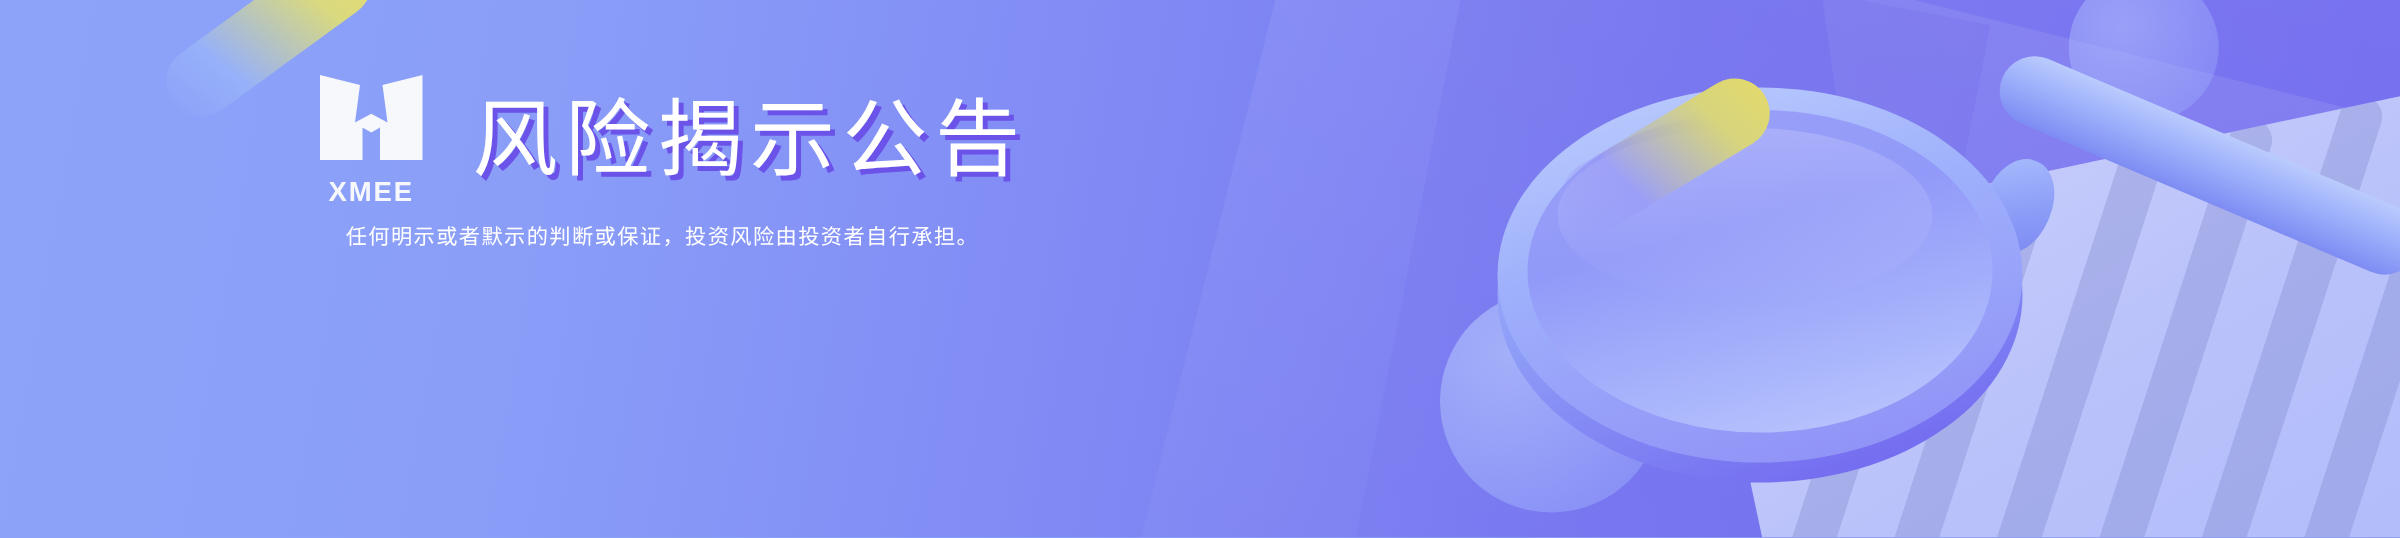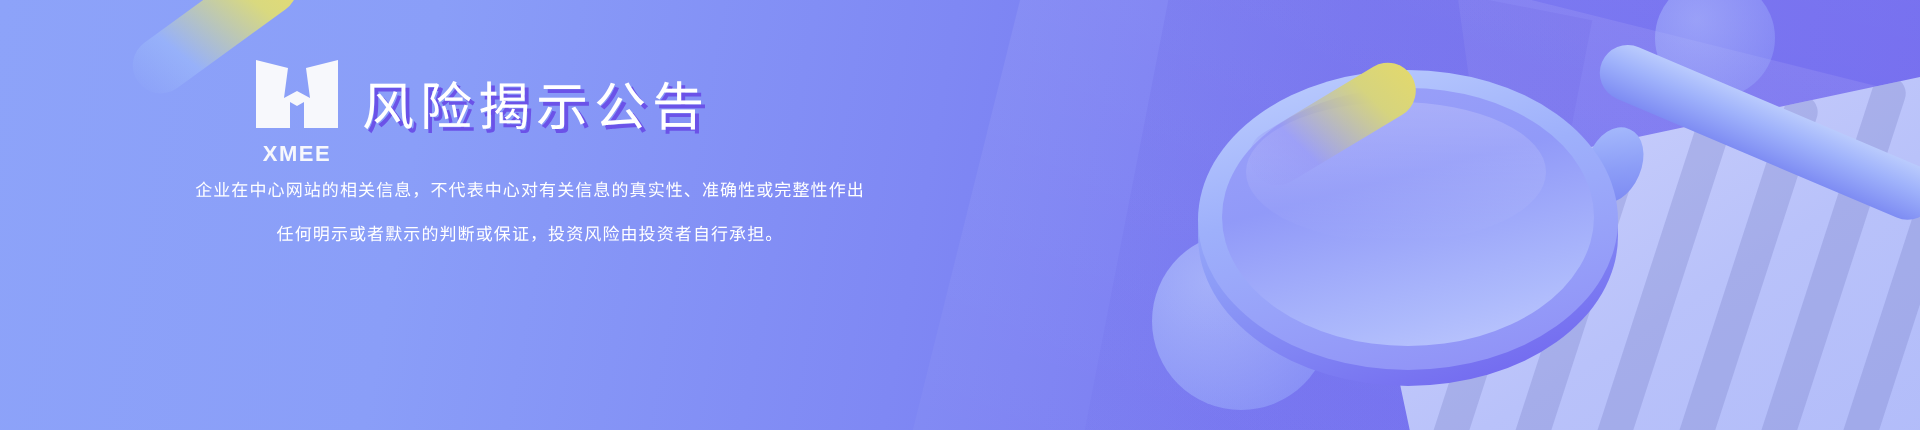--- a/index.html
+++ b/index.html
@@ -129,27 +129,27 @@
   #logo{
     width:86px;height:108px;position:relative;
     display:flex;flex-direction:column;align-items:center;justify-content:flex-start;
   }
   #logo-mark{display:block;}
   #logo-text{
     font-size:22px;font-weight:bold;letter-spacing:1.5px;color:#F7F8FC;
     line-height:1;margin-top:3px;font-family:"Liberation Sans",sans-serif;
   }
   #page-title{
-    font-size:52px;line-height:1;font-weight:normal;
+    font-size:68px;line-height:1;font-weight:normal;
     color:#FFFFFF;
     letter-spacing:6px;
     white-space:nowrap;
     text-shadow:4px 4px 0 #6B52E8;
-    font-family:Liberation Mono, monospace;
-    margin:0;padding:0;
+    font-family:Liberation Sans, sans-serif;
+    margin:16px;padding:0;
   }
 
   
   #disclaimer{
     position:absolute;left:0;top:168px;width:1060px;
     text-align:center;
   }
   #disclaimer .line{
     display:block;
     color:#FFFFFF;
@@ -204,18 +204,17 @@
           <path d="M2 2 L34 10 L30 40 L43 33 L56 40 L52 10 L84 2
                    L84 70 L50 70 L50 44 L43 48 L36 44 L36 70 L2 70 Z" fill="#F7F8FC"></path>
         </svg>
         <div id="logo-text">XMEE</div>
       </div>
 
       <h1 id="page-title">风险揭示公告</h1>
     </div>
 
     <div id="disclaimer">
-      <span class="line">企业在中心网站的相关信息，不代表中心对有关信息的真实性、准确性或完整性作出</span>
       <span class="line">任何明示或者默示的判断或保证，投资风险由投资者自行承担。</span>
     </div>
 
   </div>
 </div>
 
 </body></html>

